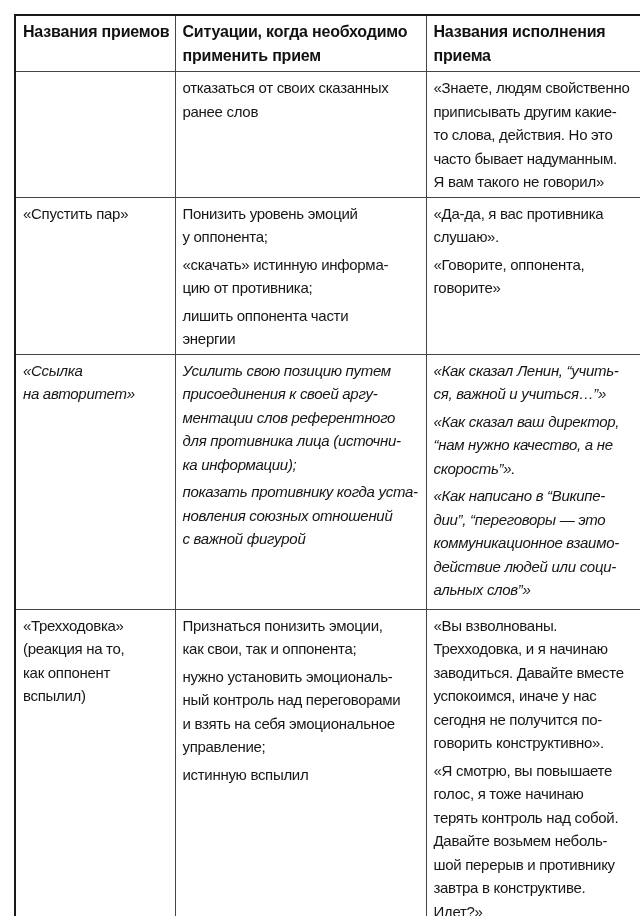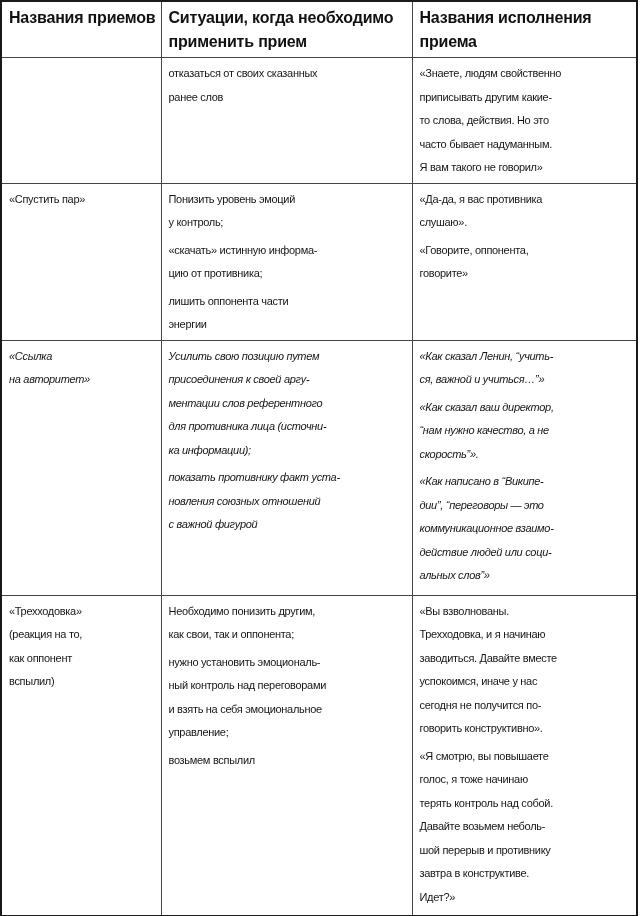--- a/index.html
+++ b/index.html
@@ -8,21 +8,21 @@
     padding: 0;
     background: #ffffff;
     width: 640px;
     height: 916px;
     font-family: "Liberation Sans", "DejaVu Sans", sans-serif;
     color: #161616;
   }
   .page {
     width: 640px;
     height: 916px;
-    padding: 0;
+    padding: 14px;
   }
   table.tech-table {
     width: 636px;
     border-collapse: collapse;
     table-layout: fixed;
     border: 2px solid #1a1a1a;
     border-bottom-width: 3px;
   }
   col.c1 { width: 160px; }
   col.c2 { width: 251px; }
@@ -37,21 +37,21 @@
     font-size: 16px;
     line-height: 24px;
     font-weight: 700;
     text-align: left;
     white-space: pre-line;
     letter-spacing: -0.2px;
     color: #111111;
   }
   td p {
     margin: 0 0 4px 0;
-    font-size: 11px;
+    font-size: 15px;
     line-height: 23.5px;
     white-space: pre-line;
     letter-spacing: -0.3px;
   }
   td p:last-child { margin-bottom: 0; }
   tr.row-header { height: 54px; }
   tr.row-0 { height: 121px; }
   tr.row-1 { height: 156px; }
   tr.row-2 { height: 255px; font-style: italic; }
   tr.row-3 { height: 321px; }
@@ -91,21 +91,21 @@
 часто бывает надуманным.
 Я вам такого не говорил»</p>
         </td>
       </tr>
       <tr class="row-1">
         <td>
           <p>«Спустить пар»</p>
         </td>
         <td>
           <p>Понизить уровень эмоций
-у контроль;</p>
+у оппонента;</p>
           <p>«скачать» истинную информа-
 цию от противника;</p>
           <p>лишить оппонента части
 энергии</p>
         </td>
         <td>
           <p>«Да-да, я вас противника
 слушаю».</p>
           <p>«Говорите, оппонента,
 говорите»</p>
@@ -115,21 +115,21 @@
         <td>
           <p>«Ссылка
 на авторитет»</p>
         </td>
         <td>
           <p>Усилить свою позицию путем
 присоединения к своей аргу-
 ментации слов референтного
 для противника лица (источни-
 ка информации);</p>
-          <p>показать противнику факт уста-
+          <p>показать противнику когда уста-
 новления союзных отношений
 с важной фигурой</p>
         </td>
         <td>
           <p>«Как сказал Ленин, “учить-
 ся, важной и учиться…”»</p>
           <p>«Как сказал ваш директор,
 “нам нужно качество, а не
 скорость”».</p>
           <p>«Как написано в “Википе-
@@ -140,27 +140,27 @@
         </td>
       </tr>
       <tr class="row-3">
         <td>
           <p>«Трехходовка»
 (реакция на то,
 как оппонент
 вспылил)</p>
         </td>
         <td>
-          <p>Необходимо понизить другим,
+          <p>Признаться понизить эмоции,
 как свои, так и оппонента;</p>
           <p>нужно установить эмоциональ-
 ный контроль над переговорами
 и взять на себя эмоциональное
 управление;</p>
-          <p>возьмем вспылил</p>
+          <p>истинную вспылил</p>
         </td>
         <td>
           <p>«Вы взволнованы.
 Трехходовка, и я начинаю
 заводиться. Давайте вместе
 успокоимся, иначе у нас
 сегодня не получится по-
 говорить конструктивно».</p>
           <p>«Я смотрю, вы повышаете
 голос, я тоже начинаю

